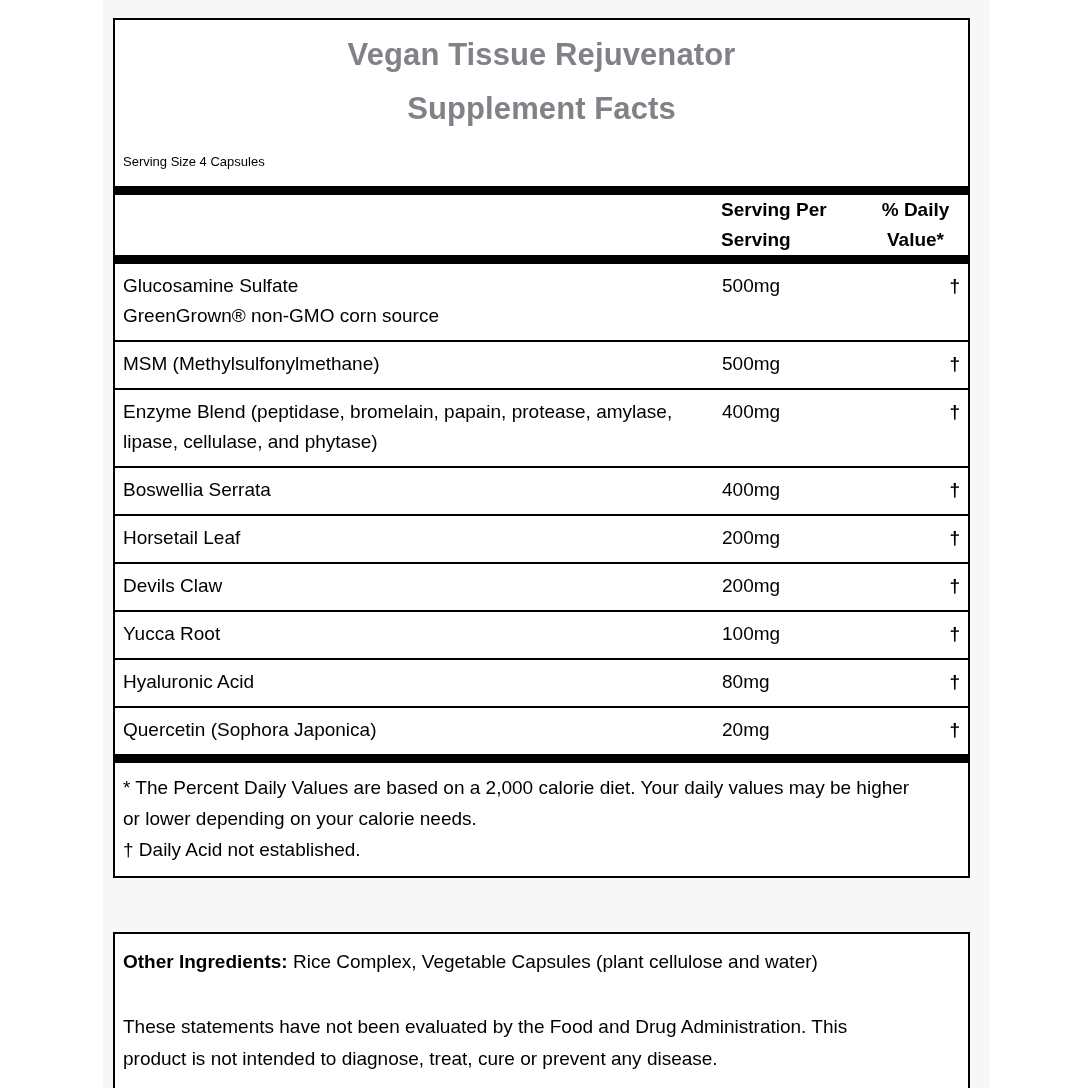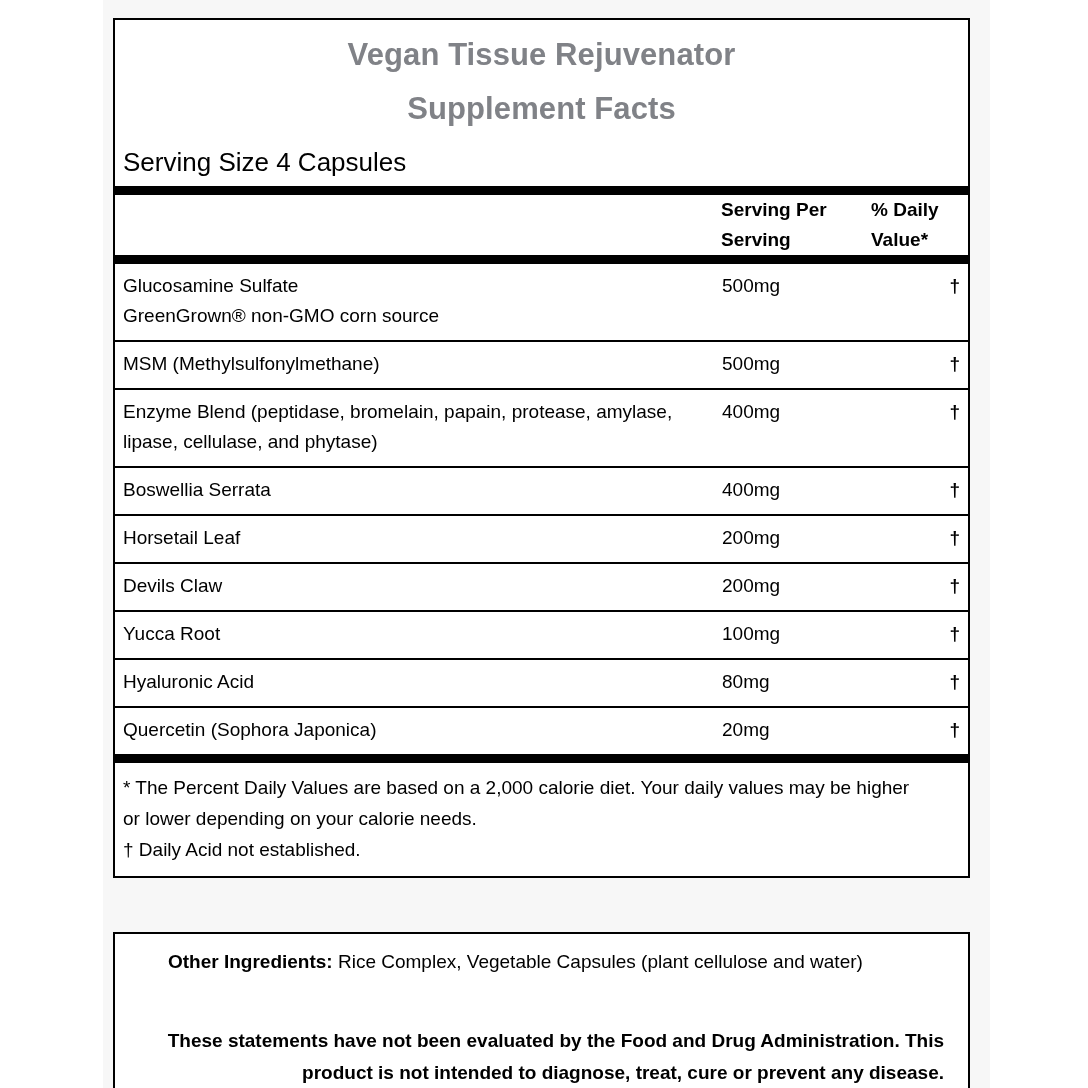--- a/index.html
+++ b/index.html
@@ -52,21 +52,21 @@
     text-align: center;
     color: #808287;
     font-weight: bold;
     font-size: 31px;
     line-height: 54px;
     letter-spacing: 0.1px;
     white-space: nowrap;
   }
 
   .serving-size {
-    font-size: 26px;
+    font-size: 13px;
     color: #000000;
     line-height: 24px;
     padding: 14px 0 12px 8px;
   }
 
   
   .rule-thick {
     height: 9px;
     background: #000000;
     margin: 0 -2px;     
@@ -91,21 +91,21 @@
 
   
   .hdr td {
     font-weight: bold;
     line-height: 34px;
     padding-top: 12px;
     padding-bottom: 14px;
   }
   .hdr .c-name   { padding-left: 8px; }
   .hdr .c-amount { text-align: left; }
-  .hdr .c-dv     { text-align: left; padding-right: 8px; }
+  .hdr .c-dv     { text-align: center; padding-right: 8px; }
 
   
   tr.ing td {
     border-top: 2px solid #000000;
     padding-top: 7px;
     padding-bottom: 9px;
   }
   tr.ing:first-child td { border-top: none; }
   tr.ing .c-name {
     padding-left: 8px;
@@ -139,27 +139,26 @@
     box-sizing: content-box;
     padding: 0;
   }
   .other-inner {
     padding: 12px 10px 14px 8px;
     font-size: 19px;
     line-height: 31px;
     color: #000000;
   }
   .other-ing-line { margin: 0; }
-  .other-label { font-weight: bold; margin-left: 45px; }
+  .other-label { font-weight: bold; }
   .disclaimer {
-    margin: 14px;
+    margin: 0;
     padding-top: 34px;
-    font-weight: bold;
+    font-weight: normal;
     line-height: 32px;
-    text-align: right;
   }
 </style>
 </head>
 <body>
 
 <div id="page">
   <div class="panel-bg"></div>
 
   <div class="label">
 

